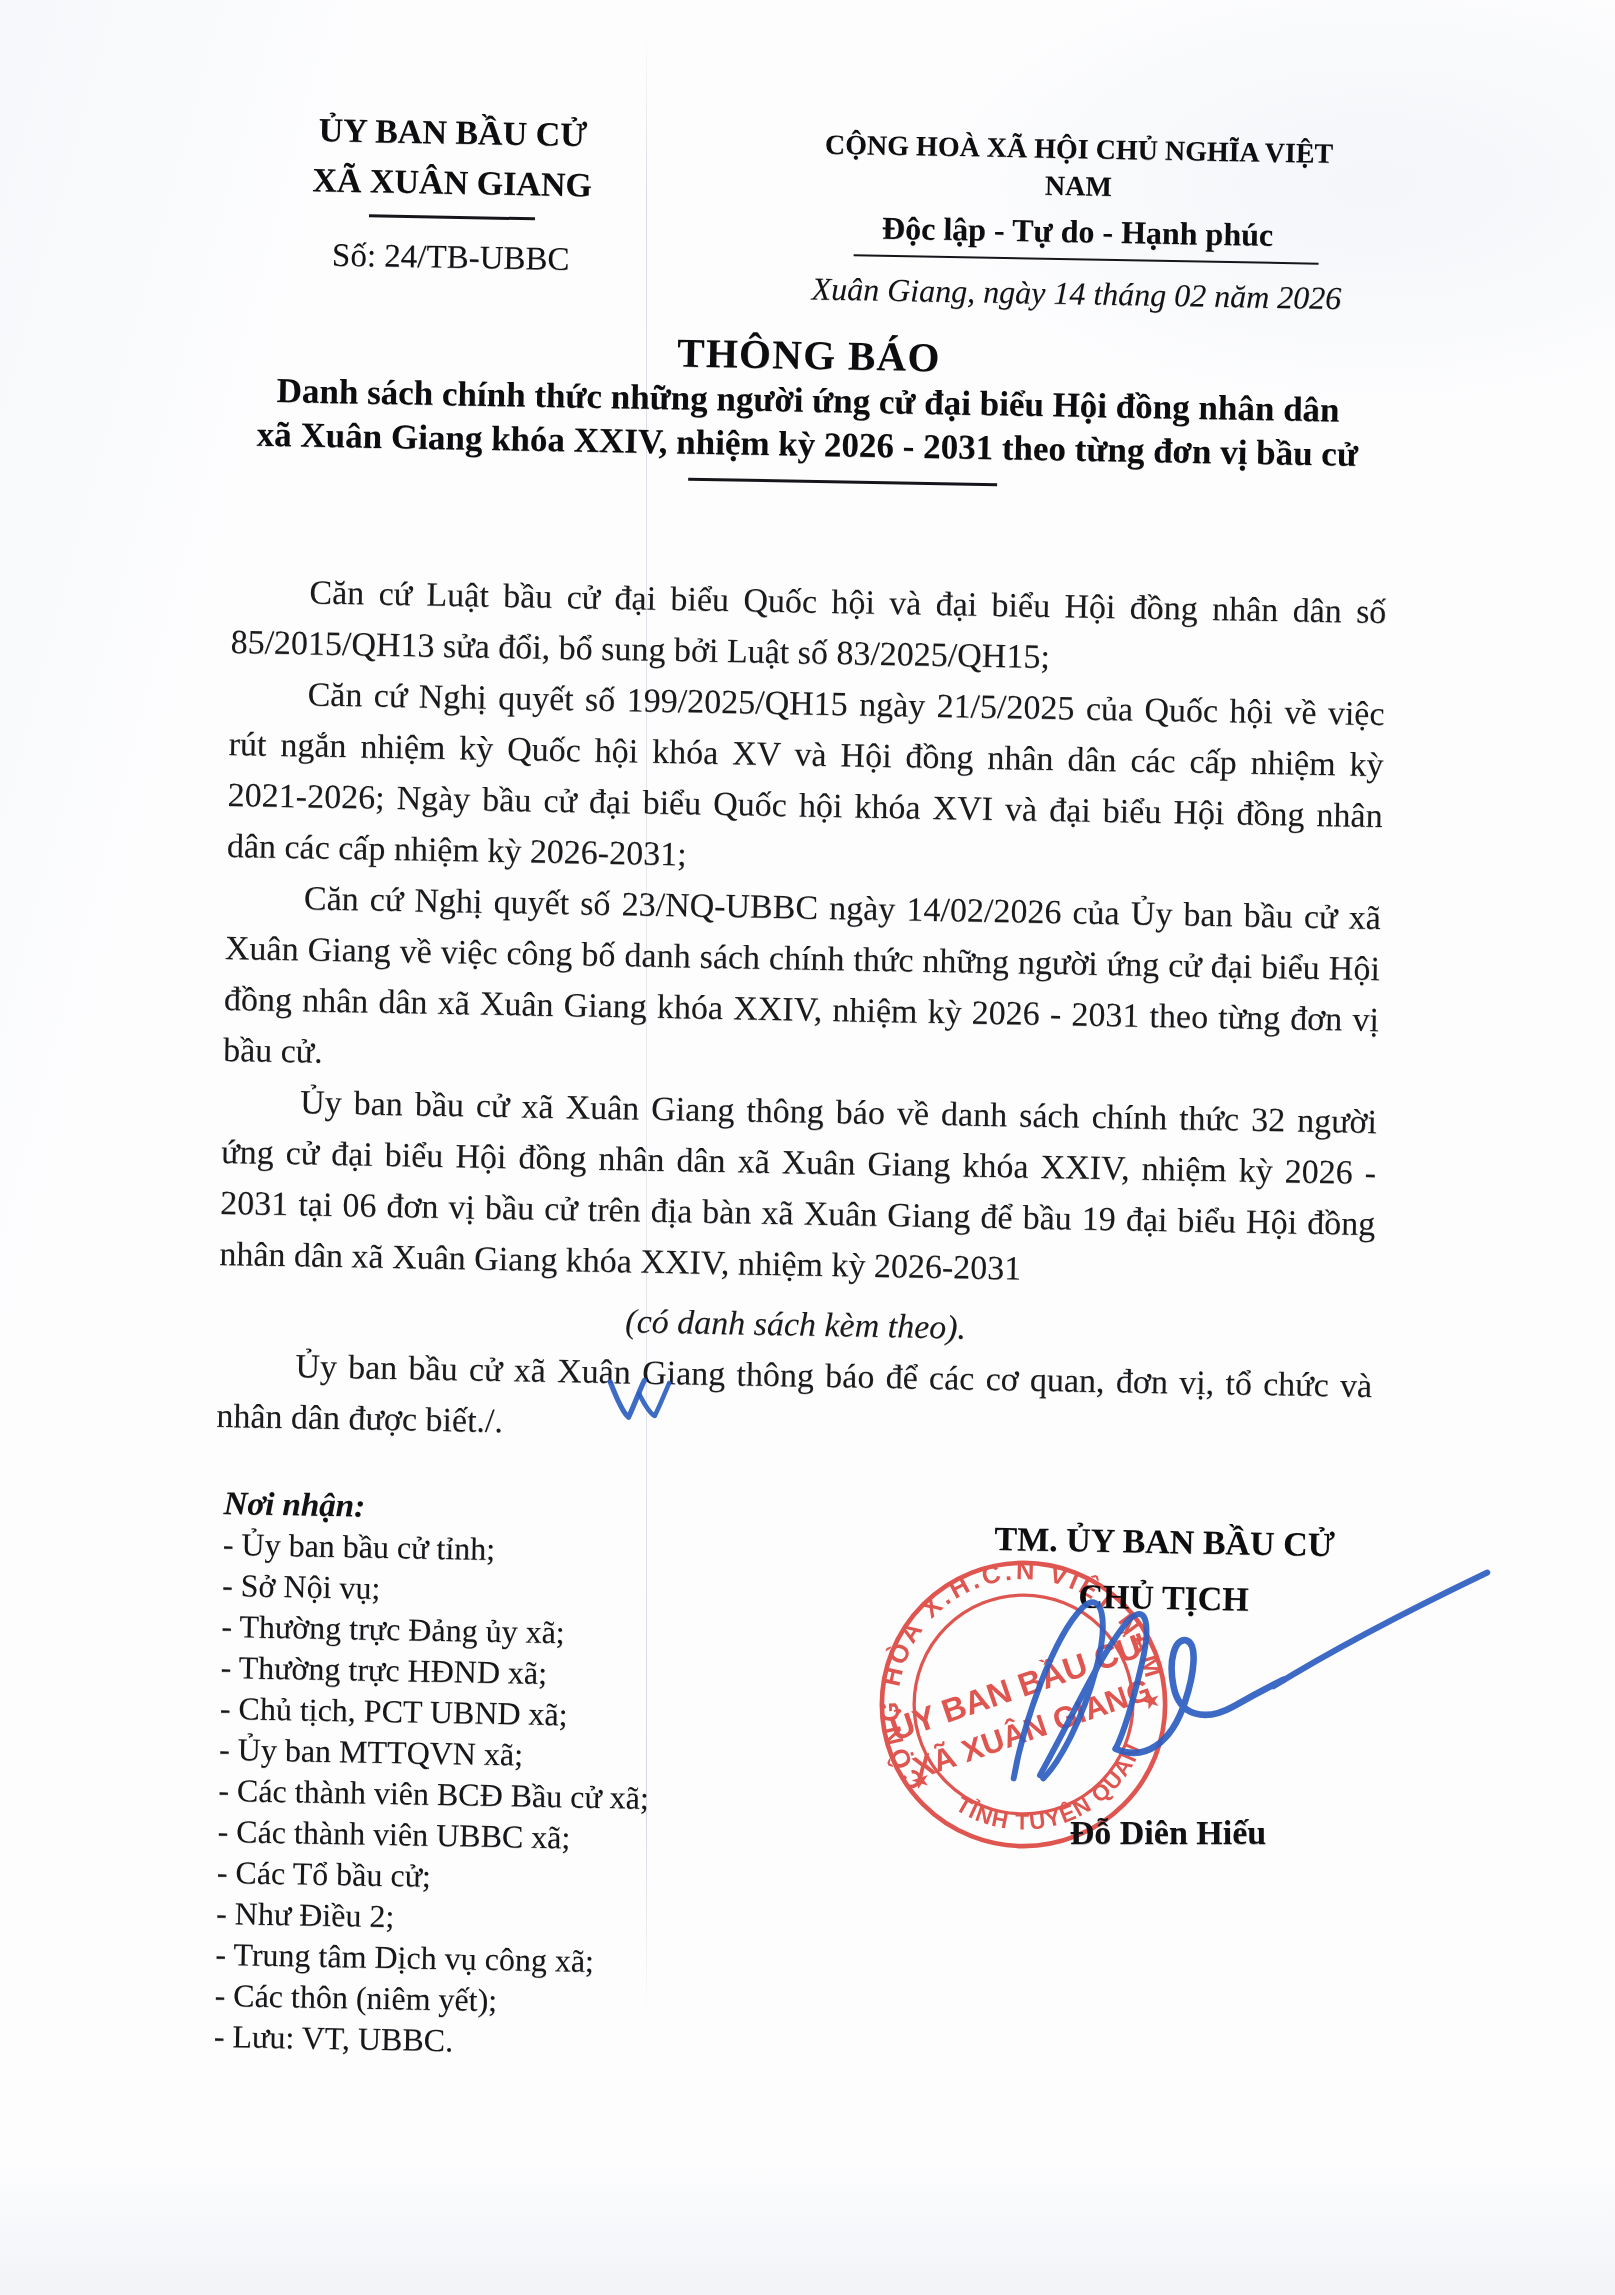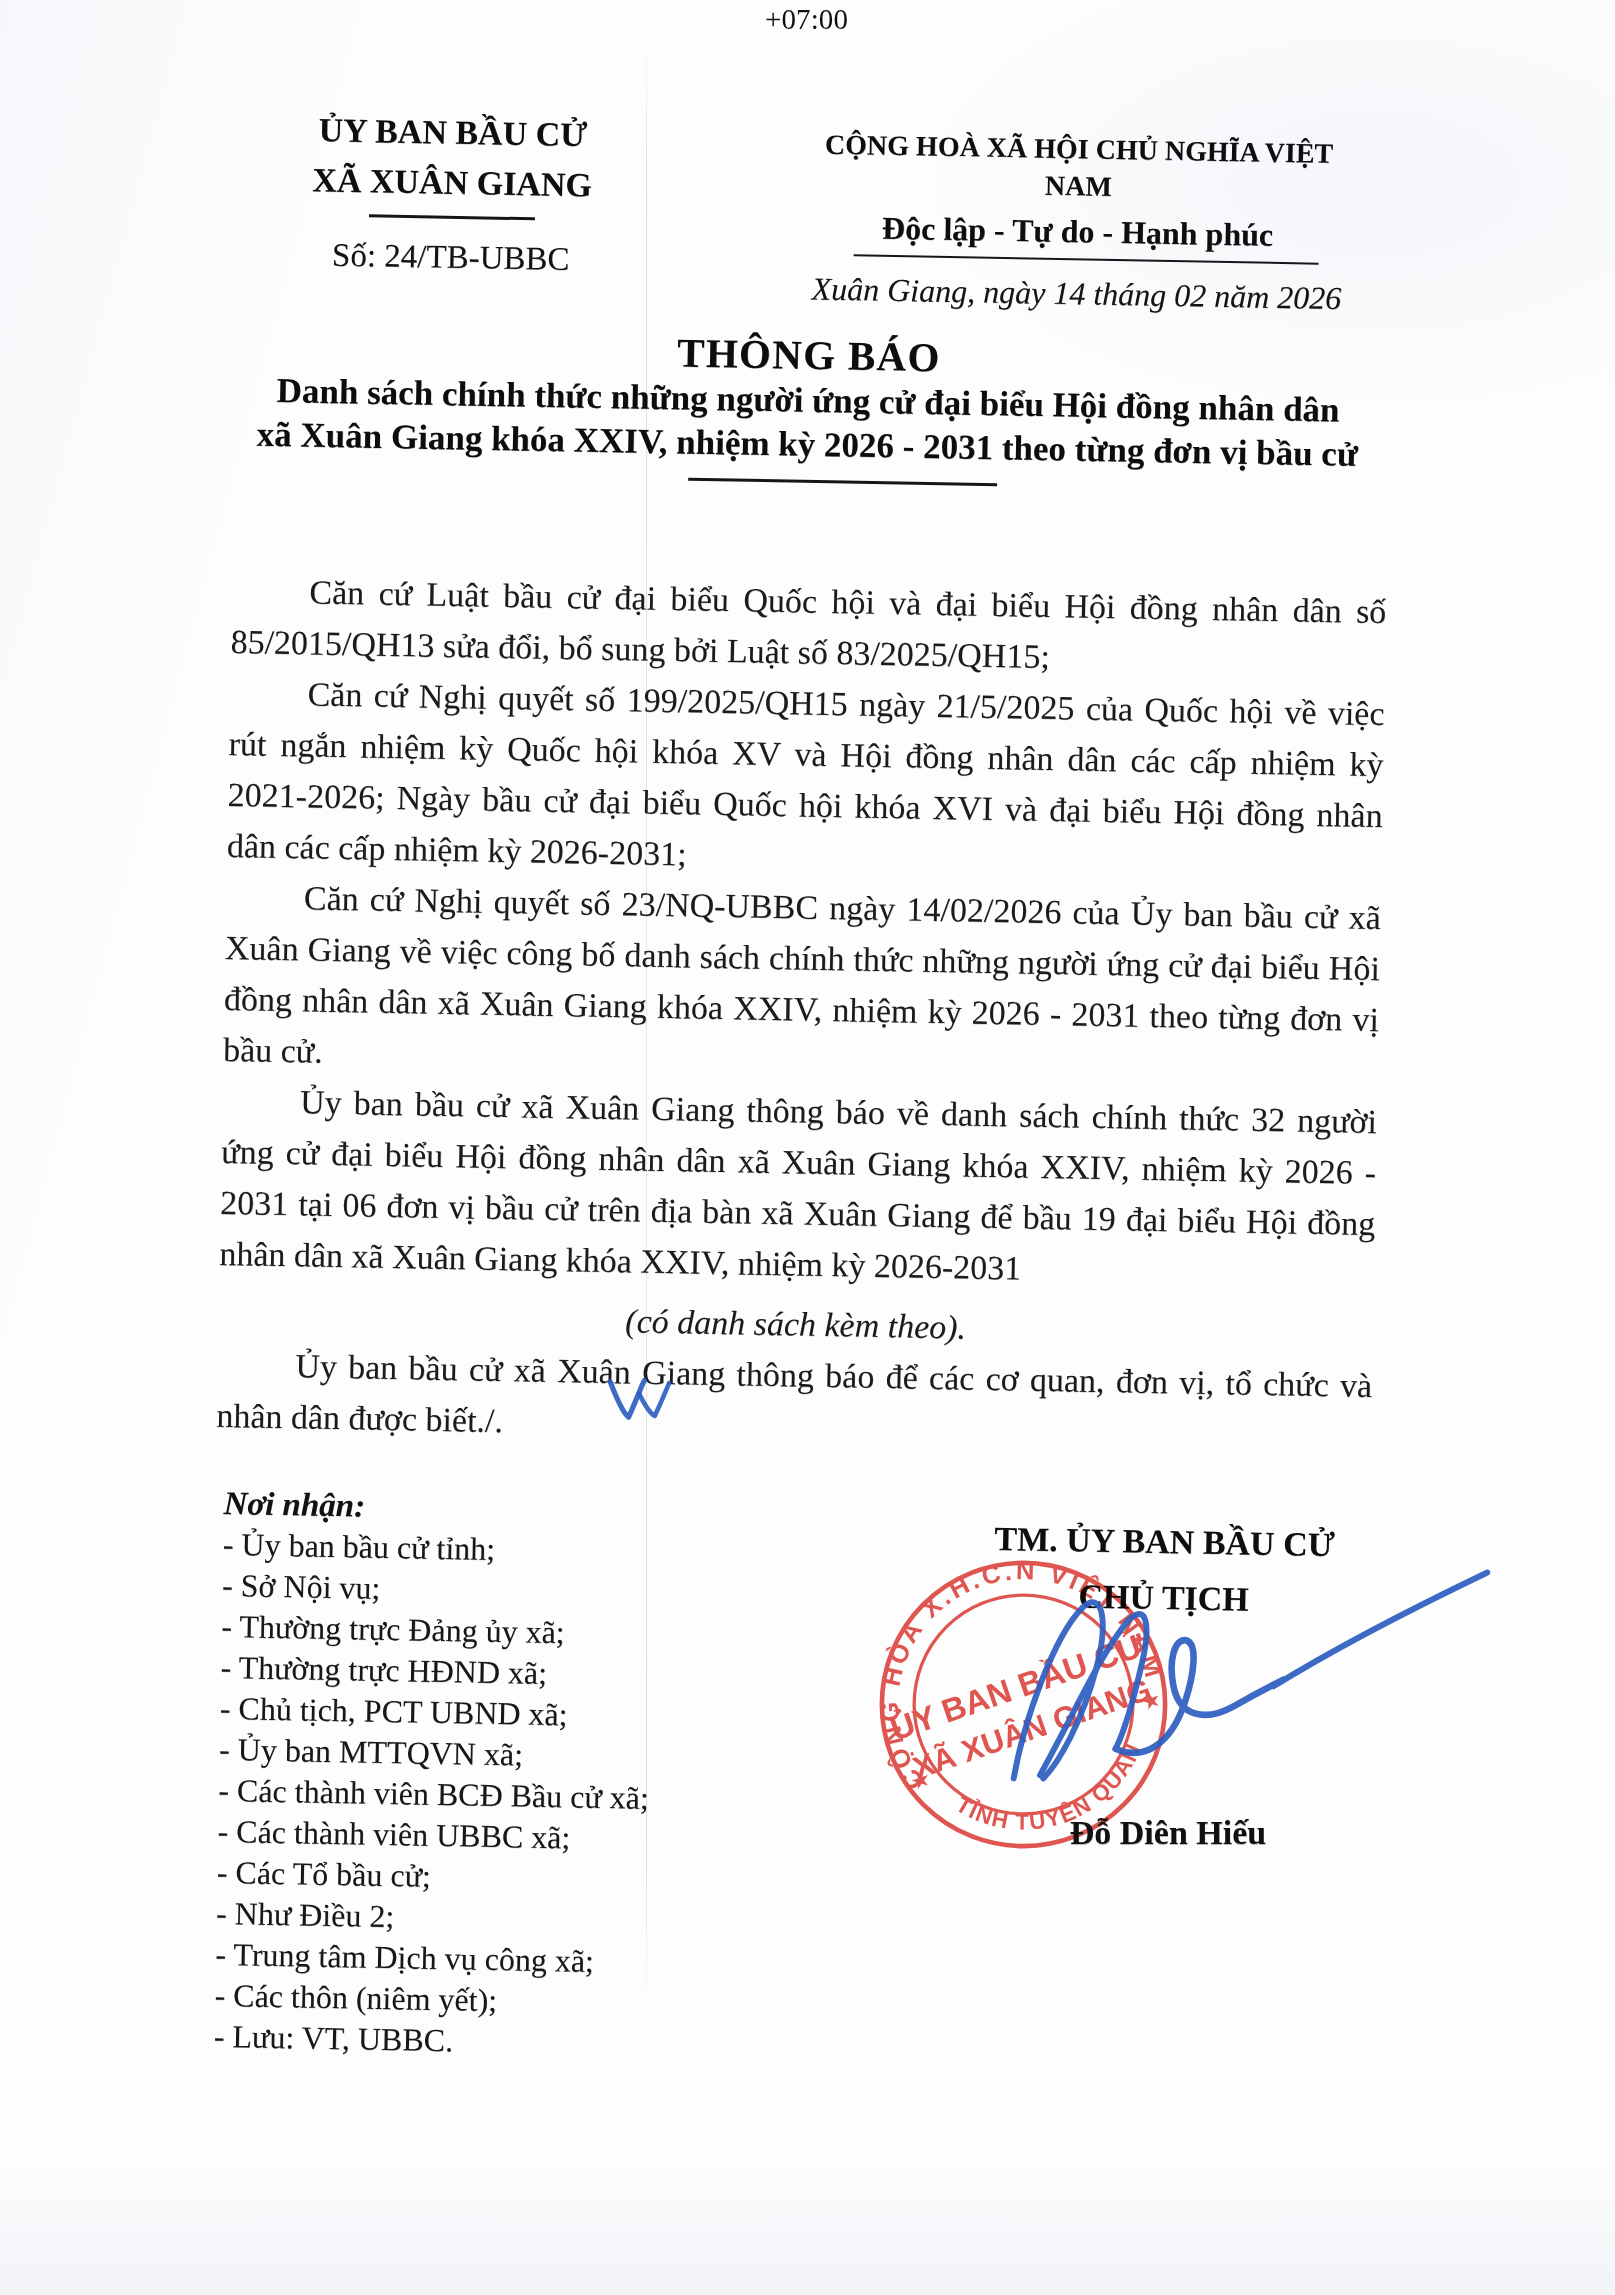--- a/index.html
+++ b/index.html
@@ -76,21 +76,20 @@
   }
 </style>
 </head>
 <body>
 
 <div class="page">
 
   <div class="fold"></div>
 
   <div class="cert">
-    <div>+07:00</div>
   </div>
 
   <div class="hdr-left skew ink">
     <div class="org">ỦY BAN BẦU CỬ</div>
     <div class="org">XÃ XUÂN GIANG</div>
     <div class="rule rule-org"></div>
     <div class="docnum">Số: 24/TB-UBBC</div>
   </div>
 
   <div class="hdr-right skew ink">

